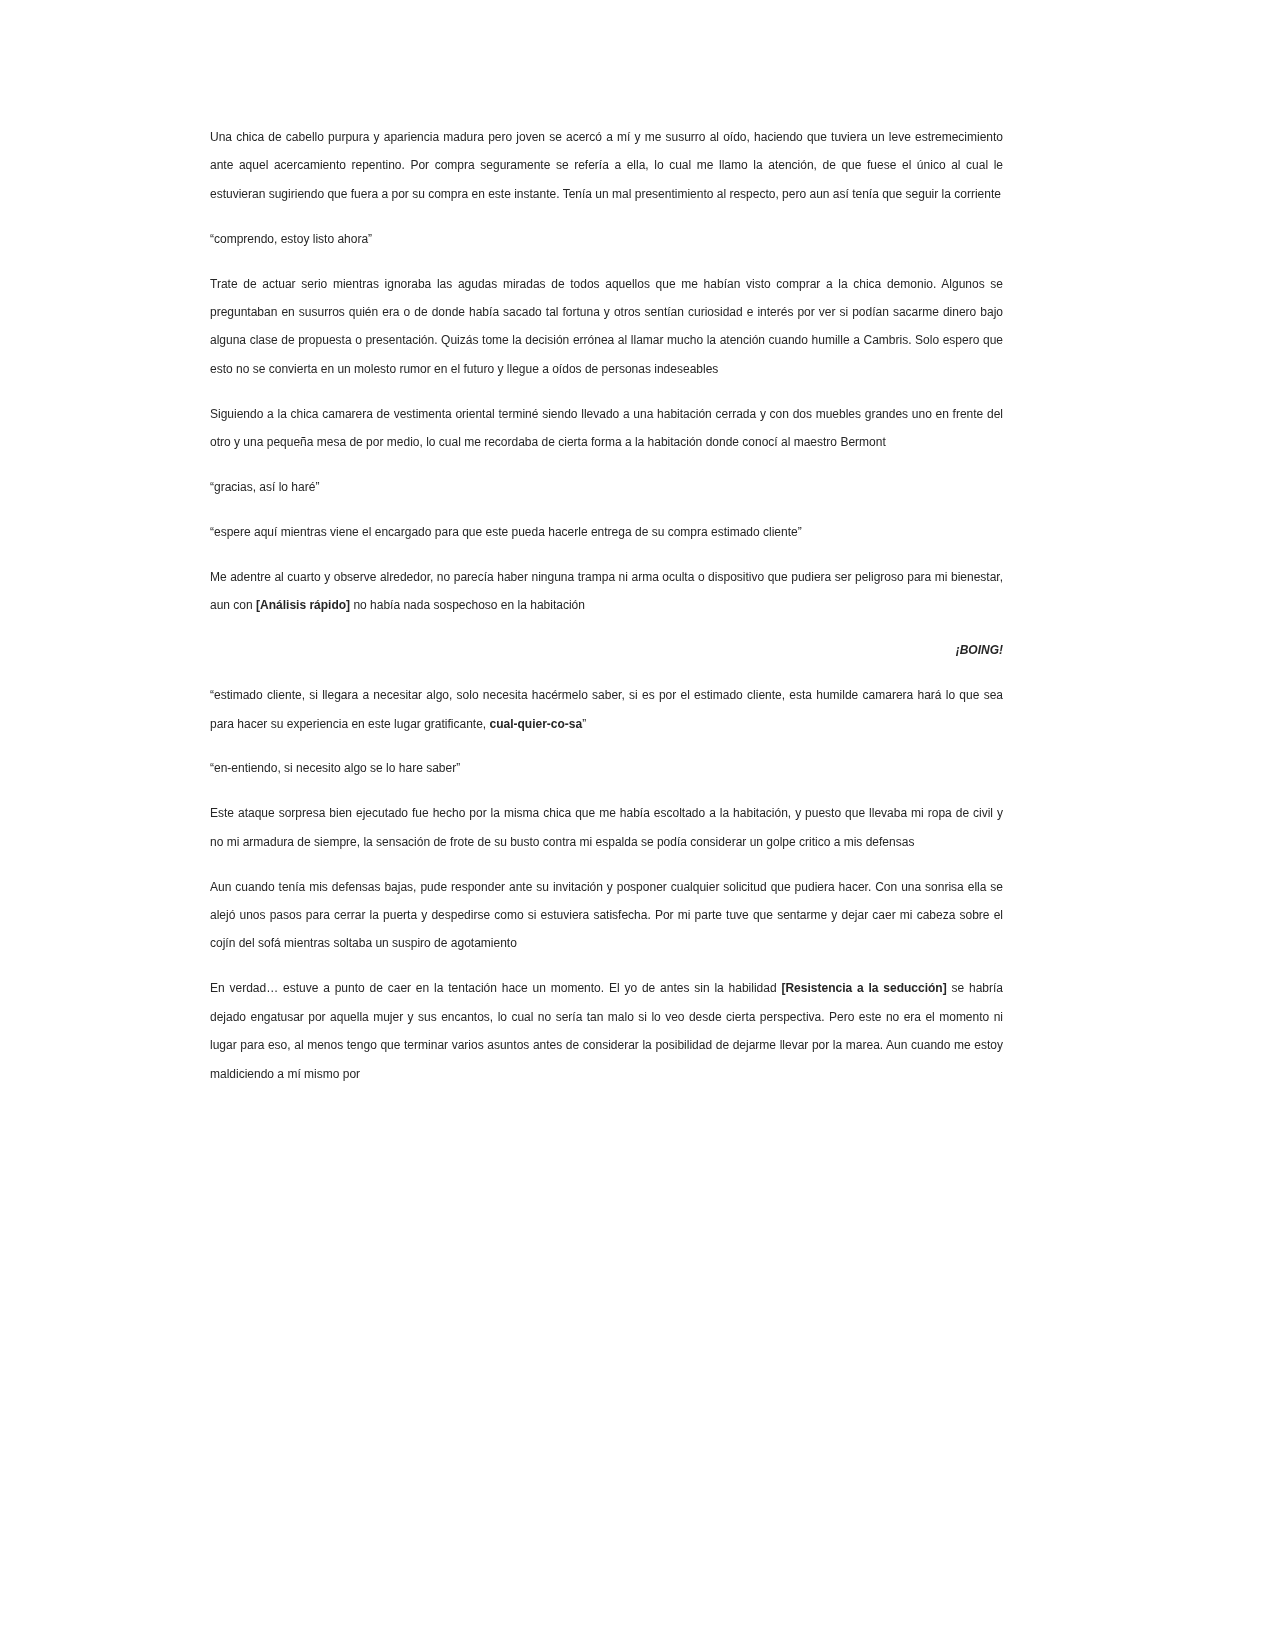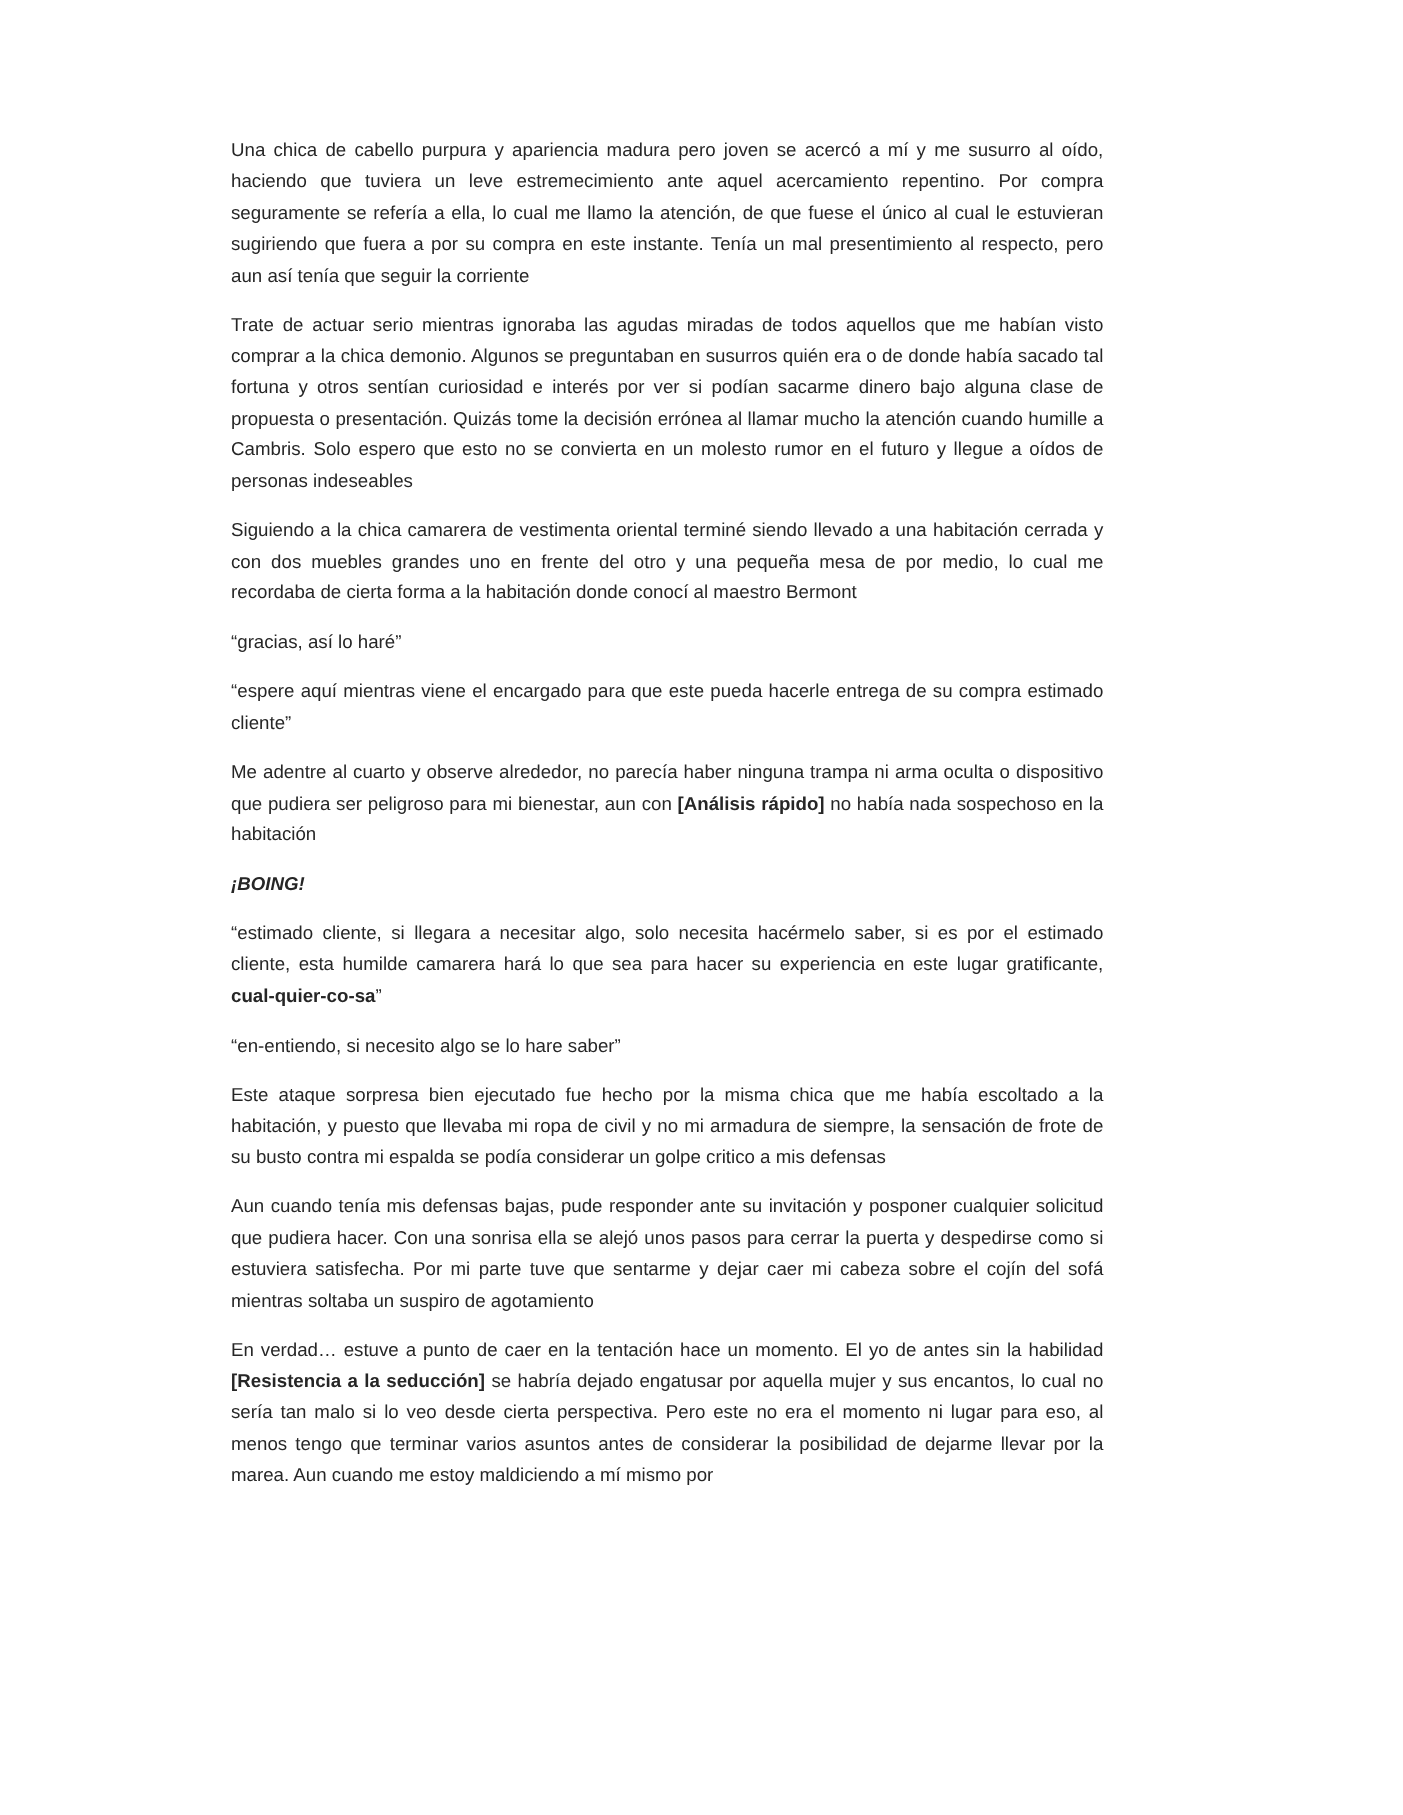--- a/index.html
+++ b/index.html
@@ -14,41 +14,42 @@
     background: #ffffff;
     overflow: hidden;
     box-sizing: border-box;
   }
   .content {
     position: absolute;
     top: 123px;
     left: 210px;
     width: 793px;
     font-family: "Liberation Sans", "DejaVu Sans", sans-serif;
-    font-size: 17px;
+    font-size: 12px;
     line-height: 28.4px;
     color: #262626;
   }
   p.para {
     margin: 0 0 16.5px 0;
     text-align: justify;
     text-justify: inter-word;
   }
   p.para.center {
-    text-align: left;
+    text-align: right;
   }
   .bold { font-weight: bold; }
   .italic { font-style: italic; }
 </style>
 </head>
 <body>
 
 <div class="page">
   <div class="content" id="doc-content">
       <p class="para"><span>Una chica de cabello purpura y apariencia madura pero joven se acercó a mí y me susurro al oído, haciendo que tuviera un leve estremecimiento ante aquel acercamiento repentino. Por compra seguramente se refería a ella, lo cual me llamo la atención, de que fuese el único al cual le estuvieran sugiriendo que fuera a por su compra en este instante. Tenía un mal presentimiento al respecto, pero aun así tenía que seguir la corriente</span></p>
+      <p class="para"><span>“comprendo, estoy listo ahora”</span></p>
       <p class="para"><span>Trate de actuar serio mientras ignoraba las agudas miradas de todos aquellos que me habían visto comprar a la chica demonio. Algunos se preguntaban en susurros quién era o de donde había sacado tal fortuna y otros sentían curiosidad e interés por ver si podían sacarme dinero bajo alguna clase de propuesta o presentación. Quizás tome la decisión errónea al llamar mucho la atención cuando humille a Cambris. Solo espero que esto no se convierta en un molesto rumor en el futuro y llegue a oídos de personas indeseables</span></p>
       <p class="para"><span>Siguiendo a la chica camarera de vestimenta oriental terminé siendo llevado a una habitación cerrada y con dos muebles grandes uno en frente del otro y una pequeña mesa de por medio, lo cual me recordaba de cierta forma a la habitación donde conocí al maestro Bermont</span></p>
       <p class="para"><span>“gracias, así lo haré”</span></p>
       <p class="para"><span>“espere aquí mientras viene el encargado para que este pueda hacerle entrega de su compra estimado cliente”</span></p>
       <p class="para"><span>Me adentre al cuarto y observe alrededor, no parecía haber ninguna trampa ni arma oculta o dispositivo que pudiera ser peligroso para mi bienestar, aun con </span><span class="bold">[Análisis rápido]</span><span> no había nada sospechoso en la habitación</span></p>
       <p class="para center"><span class="bold italic">¡BOING!</span></p>
       <p class="para"><span>“estimado cliente, si llegara a necesitar algo, solo necesita hacérmelo saber, si es por el estimado cliente, esta humilde camarera hará lo que sea para hacer su experiencia en este lugar gratificante, </span><span class="bold">cual-quier-co-sa</span><span>”</span></p>
       <p class="para"><span>“en-entiendo, si necesito algo se lo hare saber”</span></p>
       <p class="para"><span>Este ataque sorpresa bien ejecutado fue hecho por la misma chica que me había escoltado a la habitación, y puesto que llevaba mi ropa de civil y no mi armadura de siempre, la sensación de frote de su busto contra mi espalda se podía considerar un golpe critico a mis defensas</span></p>
       <p class="para"><span>Aun cuando tenía mis defensas bajas, pude responder ante su invitación y posponer cualquier solicitud que pudiera hacer. Con una sonrisa ella se alejó unos pasos para cerrar la puerta y despedirse como si estuviera satisfecha. Por mi parte tuve que sentarme y dejar caer mi cabeza sobre el cojín del sofá mientras soltaba un suspiro de agotamiento</span></p>

